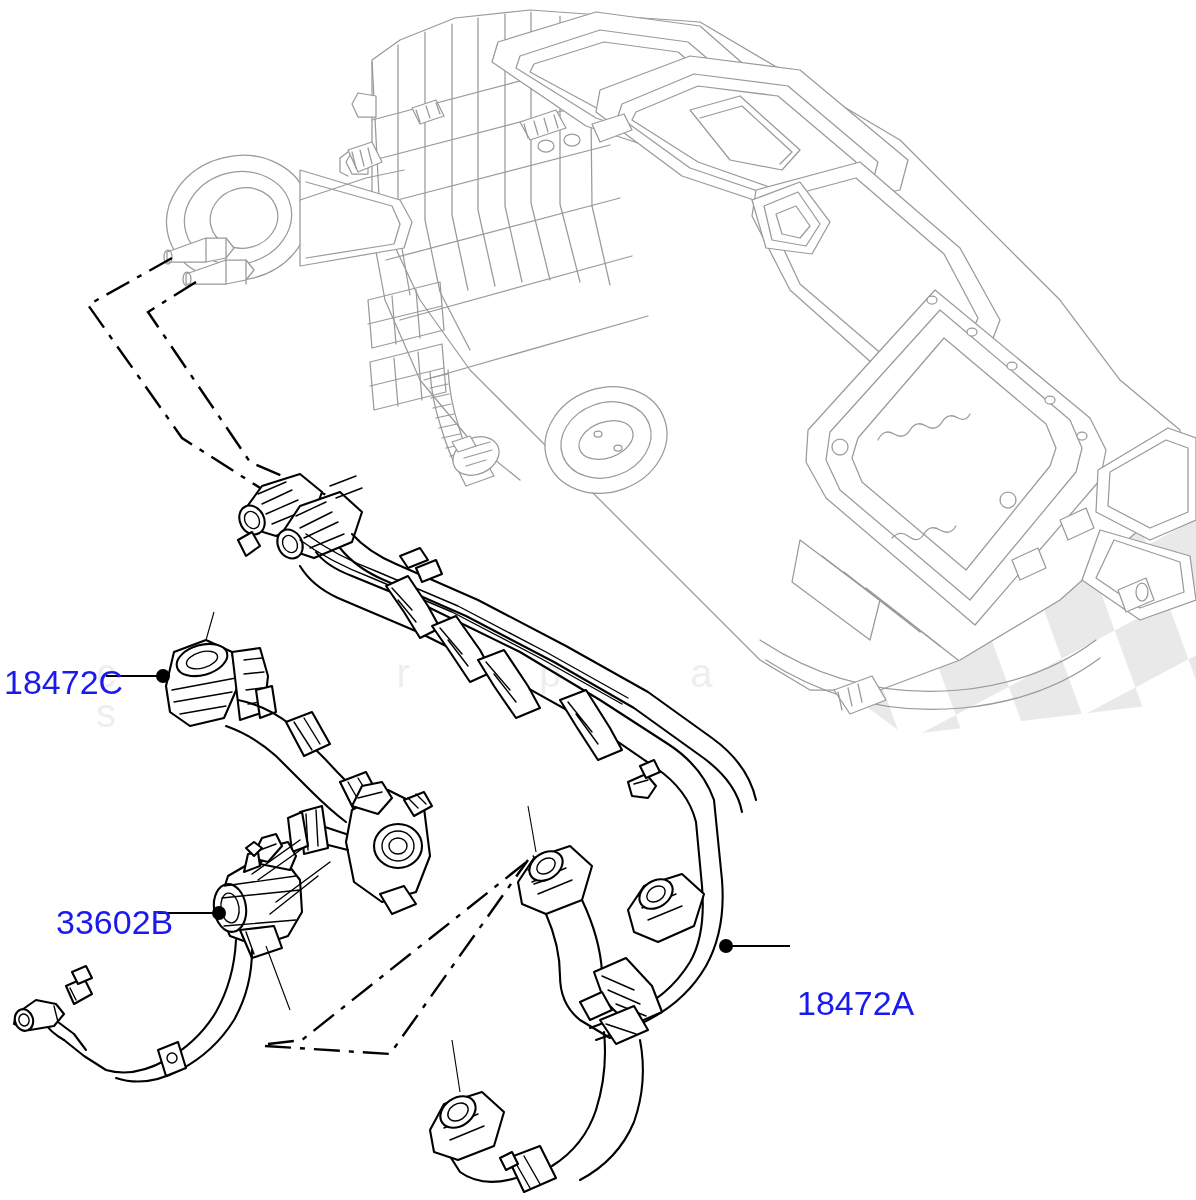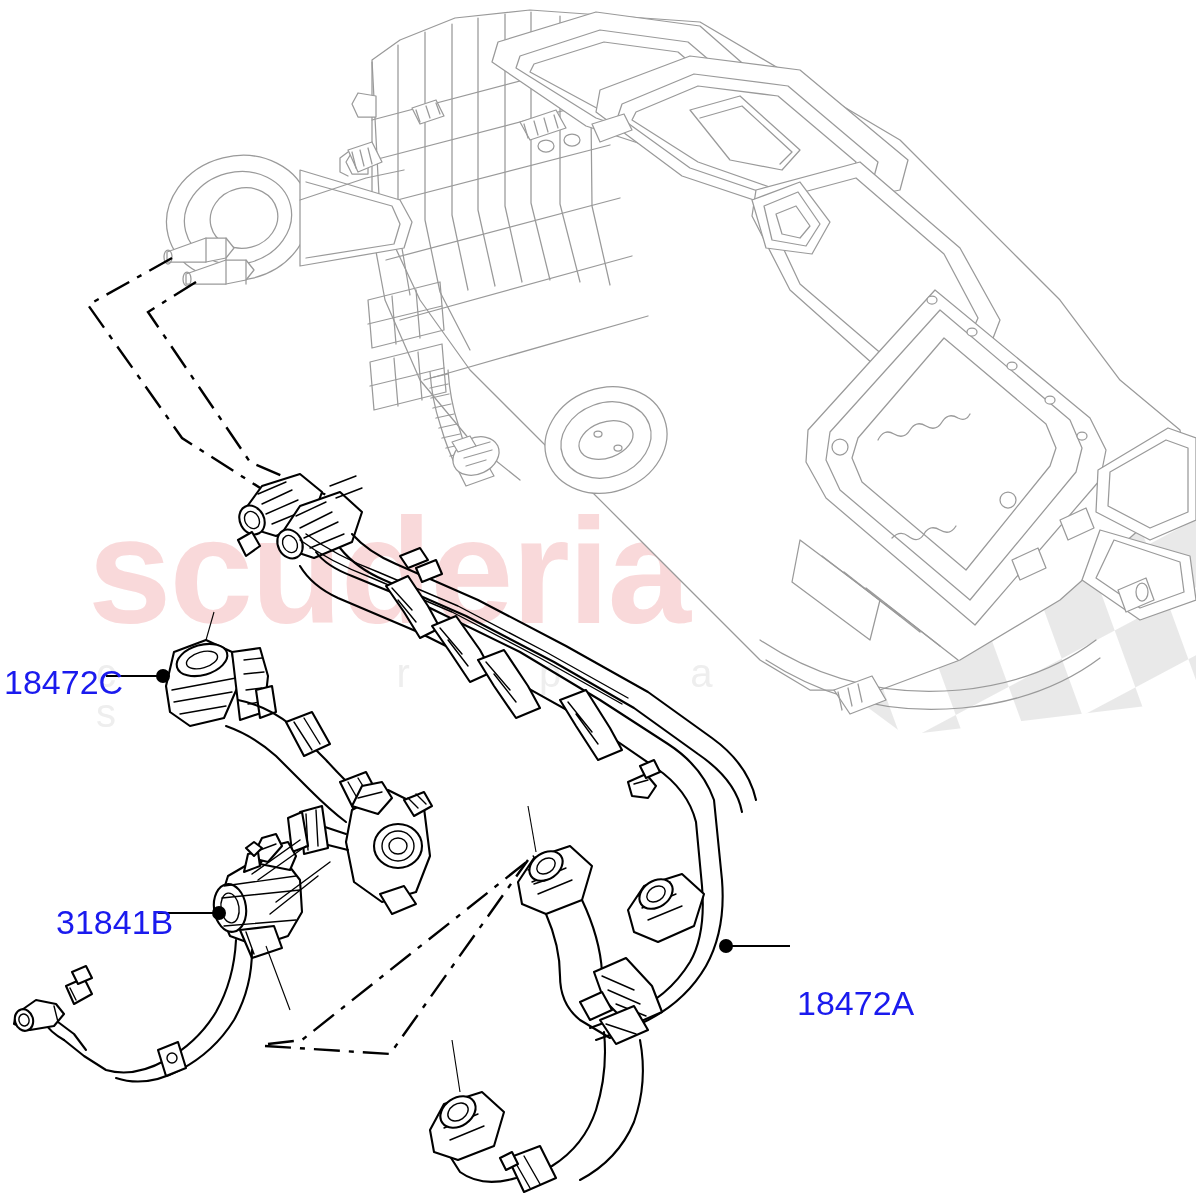--- a/index.html
+++ b/index.html
@@ -60,21 +60,20 @@
     line-height: 1;
     user-select: none;
     pointer-events: none;
   }
 </style>
 </head>
 <body>
 
 <div id="page">
 
-  <div class="wm-brand">scuderia</div>
   <div class="wm-sub">c a r p a r t s</div>
 
   <svg id="diagram-svg" viewBox="0 0 1196 1200">
     <defs>
       <pattern id="checkerFlag" width="120" height="120" patternUnits="userSpaceOnUse" patternTransform="rotate(-28) skewX(-8)">
         <rect x="0" y="0" width="60" height="60" fill="#e9e9e9"></rect>
         <rect x="60" y="60" width="60" height="60" fill="#e9e9e9"></rect>
       </pattern>
       <clipPath id="flagClip">
         <polygon points="830,455 1196,430 1196,700 905,735 790,650"></polygon>
@@ -449,16 +448,16 @@
     </g>
 
     <path class="thin" d="M266,946 L290,1010"></path>
     <path class="thin" d="M536,852 L528,806"></path>
     <path class="thin" d="M460,1092 L452,1040"></path>
     <path class="thin" d="M206,640 L214,612"></path>
 
   </svg>
 
   <div id="label-18472C" class="label-text">18472C</div>
-  <div id="label-18472B" class="label-text">31841B</div>
+  <div id="label-18472B" class="label-text">33602B</div>
   <div id="label-18472A" class="label-text">18472A</div>
 
 </div>
 
 </body></html>

